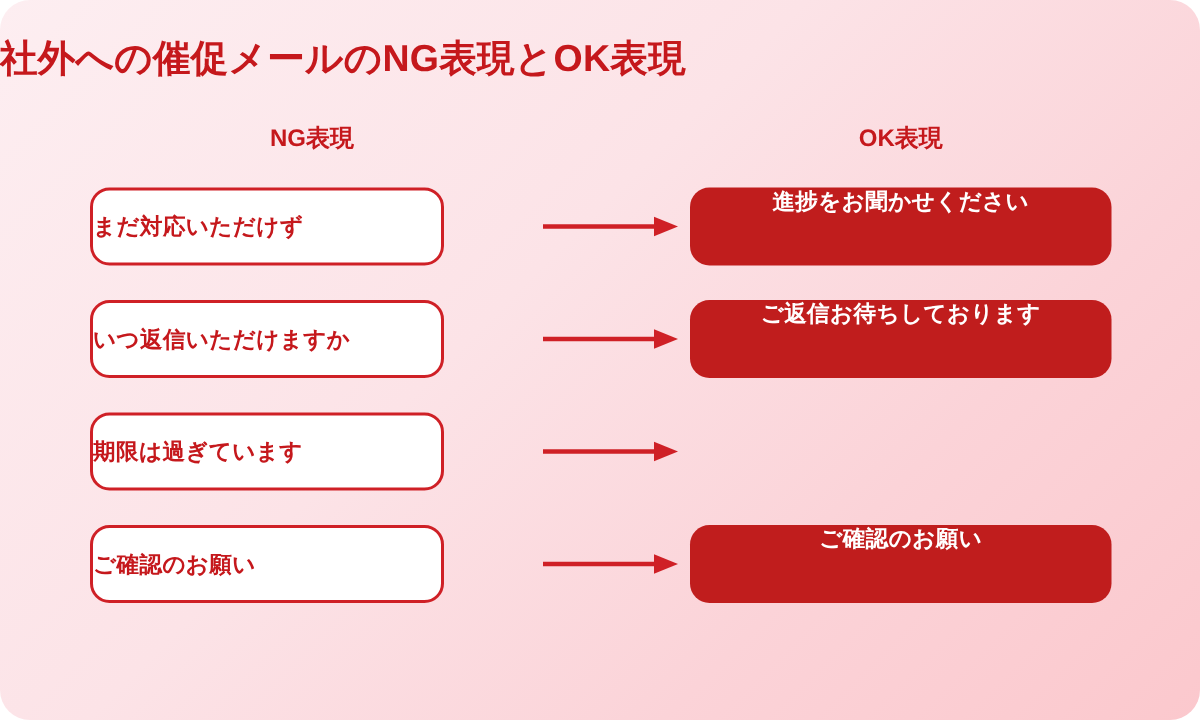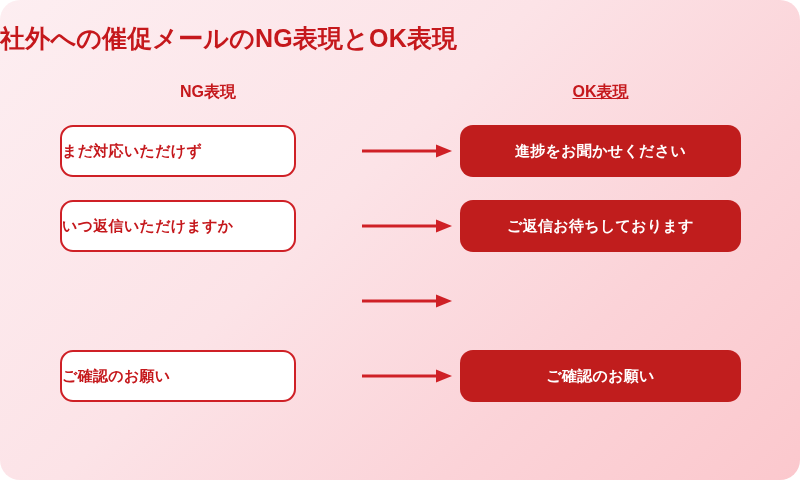--- a/index.html
+++ b/index.html
@@ -42,21 +42,21 @@
   .col-header {
     position: absolute;
     top: 82px;
     font-size: 16px;
     font-weight: bold;
     color: #c5181c;
     text-align: center;
     white-space: nowrap;
   }
   #header-ng { left: 60px;  width: 296px; }
-  #header-ok { left: 460px; width: 281px; text-decoration: underline; }
+  #header-ok { left: 460px; width: 281px; }
 
   
   .row {
     position: absolute;
     left: 0;
     width: 800px;
     height: 52px;
   }
   .row-0 { top: 125px; }
   .row-1 { top: 200px; }
@@ -90,21 +90,20 @@
   .ok-box {
     position: absolute;
     left: 460px;
     top: 0;
     width: 281px;
     height: 52px;
     box-sizing: border-box;
     background: #c01d1d;
     border-radius: 13px;
     display: flex;
-    align-items: center;
     justify-content: center;
   }
   .ok-label {
     font-size: 15px;
     font-weight: bold;
     color: #ffffff;
     white-space: nowrap;
     letter-spacing: 0.3px;
   }
 
@@ -154,20 +153,23 @@
         <line x1="0" y1="8" x2="76" y2="8" stroke="#cf2026" stroke-width="3"></line>
         <polygon points="74,1.5 90,8 74,14.5" fill="#cf2026"></polygon>
       </svg>
     </div>
     <div class="ok-box">
       <span class="ok-label">ご返信お待ちしております</span>
     </div>
   </div>
 
   <div class="row row-2">
+    <div class="ng-box">
+      <span class="ng-label">期限は過ぎています</span>
+    </div>
     <div class="arrow">
       <svg width="92" height="16" viewBox="0 0 92 16" aria-hidden="true">
         <line x1="0" y1="8" x2="76" y2="8" stroke="#cf2026" stroke-width="3"></line>
         <polygon points="74,1.5 90,8 74,14.5" fill="#cf2026"></polygon>
       </svg>
     </div>
   </div>
 
   <div class="row row-3">
     <div class="ng-box">

